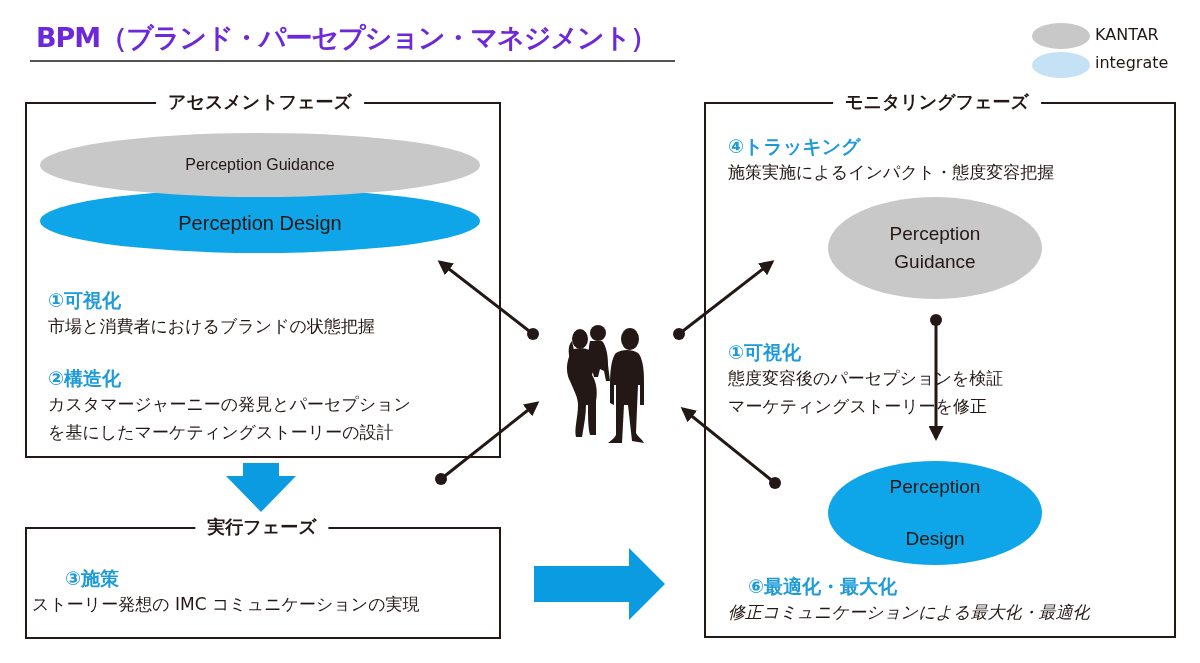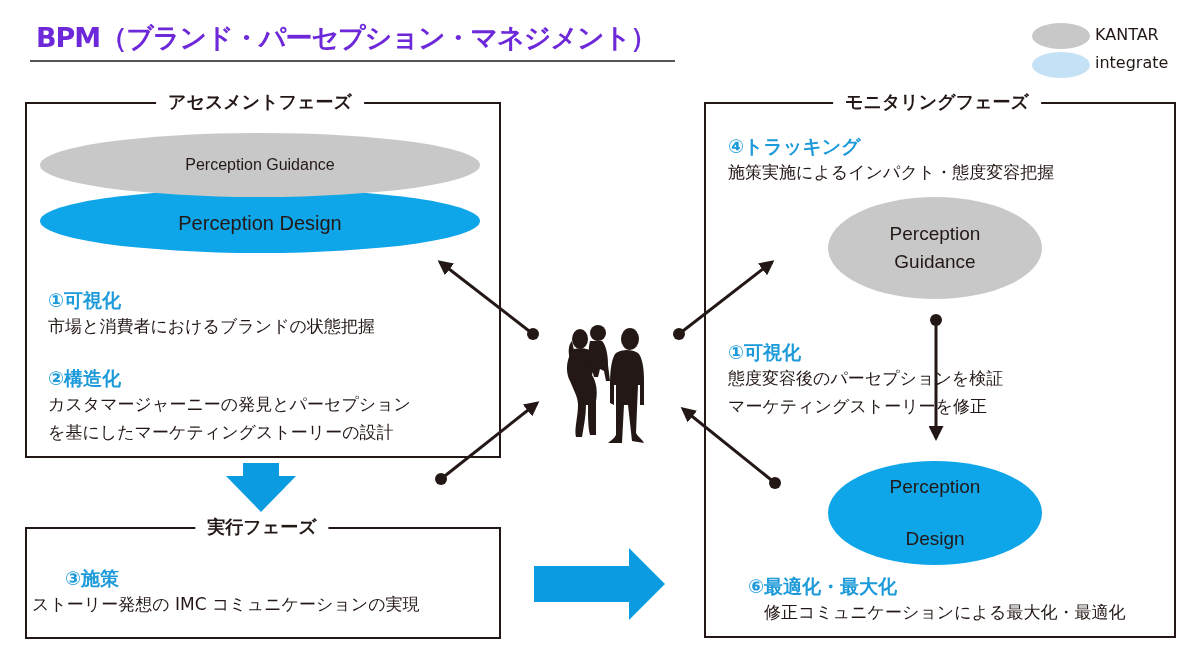--- a/index.html
+++ b/index.html
@@ -93,21 +93,21 @@
 <div class="abs step-body" style="left:728px; top:392px;">マーケティングストーリーを修正</div>
 
 <div class="abs ellipse ell-blue" style="left:828px; top:461px; width:214px; height:104px; font-size:19px; line-height:28px;">
   <div>
     <div style="font-family:'Liberation Sans',sans-serif;">Perception</div>
     <div style="font-family:'Liberation Sans',sans-serif;margin-top:24px;">Design</div>
   </div>
 </div>
 
 <div class="abs step-title" style="left:728px; top:574px;margin-left:20px;">⑥最適化・最大化</div>
-<div class="abs step-body" style="left:764px; top:598px;">修正コミュニケーションによる最大化・最適化</div>
+<div class="abs step-body" style="left:728px; top:598px;font-style:italic;">修正コミュニケーションによる最大化・最適化</div>
 
 <svg class="overlay" width="1200" height="663" viewBox="0 0 1200 663">
   <defs>
     <marker id="ah" viewBox="0 0 10 10" refX="8" refY="5" markerWidth="5" markerHeight="5" orient="auto-start-reverse">
       <path d="M0,0 L10,5 L0,10 z" fill="#231815"></path>
     </marker>
   </defs>
 
   <polygon points="243,463 279,463 279,476 296,476 261,512 226,476 243,476" fill="#0a9be0"></polygon>
 

